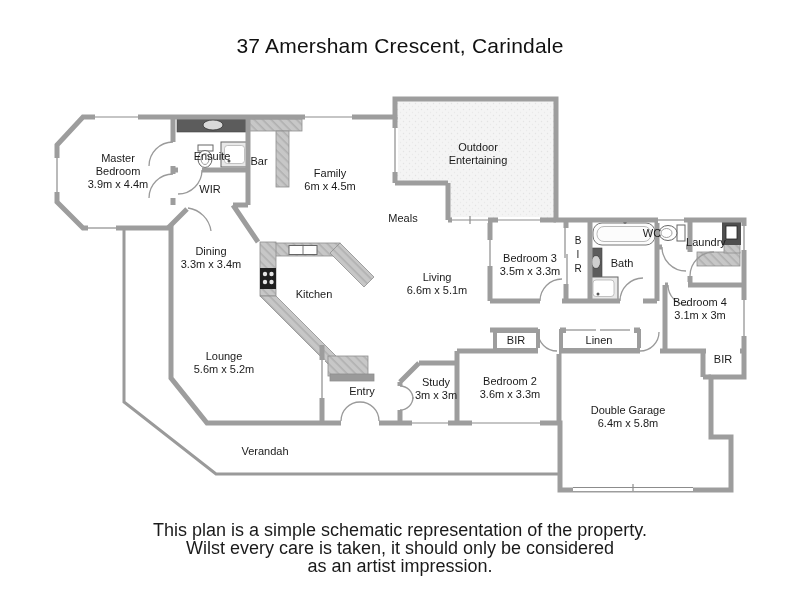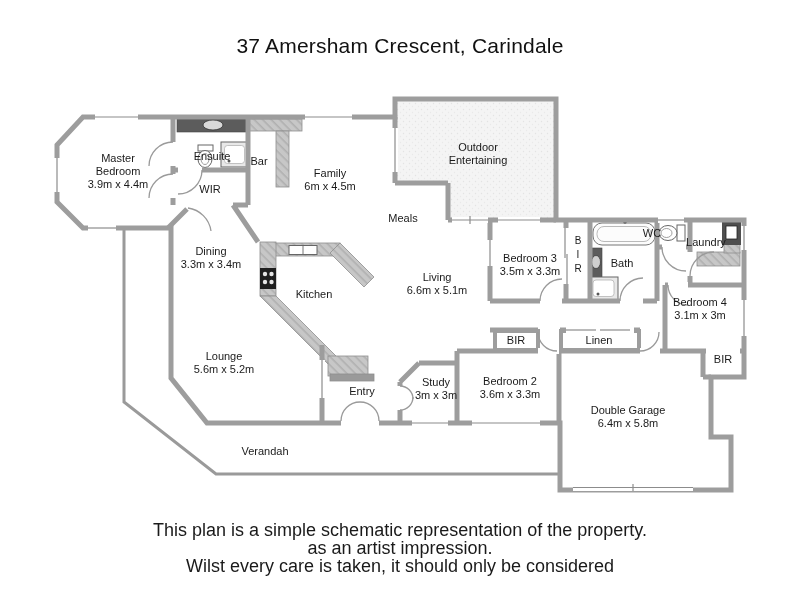--- a/index.html
+++ b/index.html
@@ -257,17 +257,17 @@
 
       <text class="lbl" x="628" y="414">Double Garage</text>
       <text class="lbl" x="628" y="427">6.4m x 5.8m</text>
 
       <text class="lbl" x="265" y="455">Verandah</text>
     </g>
   </svg>
 
   <div id="disclaimer">
     <div>This plan is a simple schematic representation of the property.</div>
+    <div>Wilst every care is taken, it should only be considered</div>
     <div>as an artist impression.</div>
-    <div>Wilst every care is taken, it should only be considered</div>
   </div>
 
 </div>
 
 </body></html>

